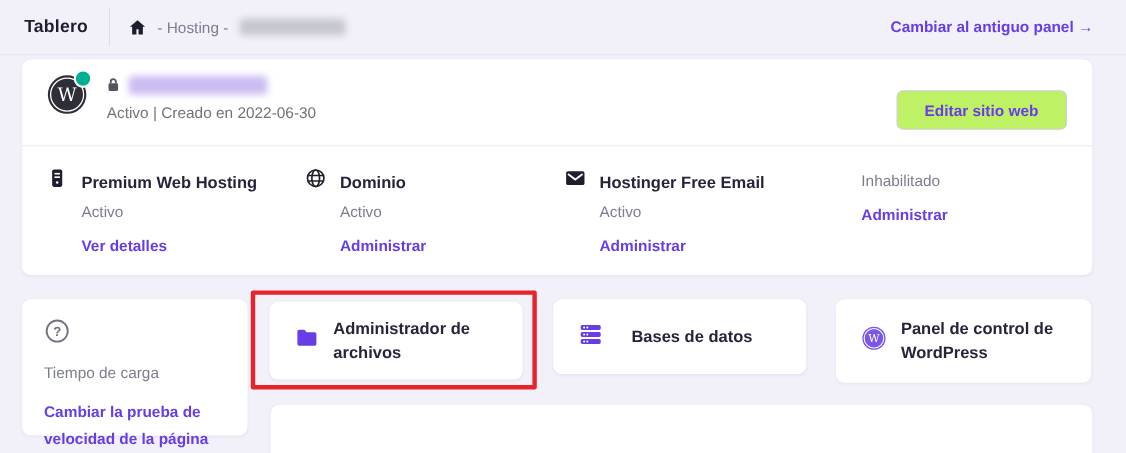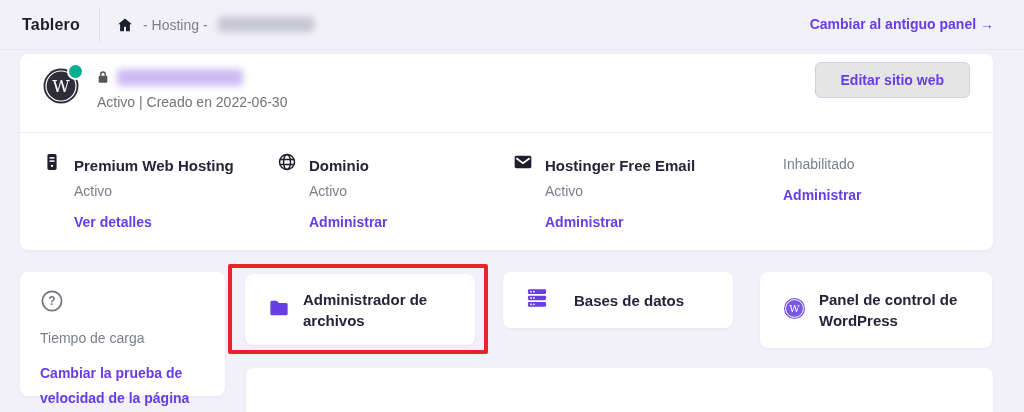--- a/index.html
+++ b/index.html
@@ -28,22 +28,22 @@
 
   
   .main-panel{left:20px;top:54px;width:973px;height:196px;}
   .site-row{position:relative;height:78px;}
   .wp-avatar{position:absolute;left:22px;top:13px;width:38px;height:38px;}
   .status-dot{position:absolute;left:47px;top:9px;width:13px;height:13px;border-radius:50%;
     background:#00b090;border:2px solid #fff;}
   .lock{position:absolute;left:75px;top:15px;}
   .blur-domain{position:absolute;left:97px;top:15px;width:126px;height:17px;background:#cbbcf2;}
   .site-status{position:absolute;left:77px;top:40px;font-size:14px;color:#737373;}
-  .edit-btn{position:absolute;right:23px;top:8px;height:36px;padding:0 25px;
-    background:#e5e5e5;border:1px solid #cfcde0;border-radius:6px;
+  .edit-btn{position:absolute;right:23px;top:28px;height:36px;padding:0 25px;
+    background:#bef264;border:1px solid #cfcde0;border-radius:6px;
     color:#673de6;font-weight:700;font-size:14px;font-family:inherit;cursor:pointer;}
 
   .svc-row{position:absolute;left:0;right:0;top:78px;bottom:0;border-top:1px solid #eceaf4;}
   .svc{position:absolute;top:17px;}
   .svc-head{display:flex;align-items:flex-end;gap:12px;}
   .svc-head svg{flex:0 0 auto;margin-top:1px;}
   .svc-title{font-size:15px;font-weight:700;color:#25243a;line-height:22px;}
   .svc-status{margin:6px 0 0 32px;font-size:14px;color:#7b7e8f;line-height:17px;}
   .svc-link{margin:14px 0 0 32px;font-size:14px;font-weight:700;color:#673de6;cursor:pointer;}
   .svc1{left:22px;width:220px;}
@@ -58,21 +58,21 @@
   .load-link{margin-top:15px;font-size:14px;font-weight:700;color:#673de6;line-height:1.75;cursor:pointer;max-width:168px;}
 
   .highlight-box{position:absolute;left:228px;top:264px;width:260px;height:90px;
     border:4px solid #e8232a;border-radius:2px;box-sizing:border-box;pointer-events:none;}
 
   .shortcut{display:flex;align-items:center;gap:13px;box-sizing:border-box;cursor:pointer;}
   .shortcut svg{flex:0 0 auto;}
   .shortcut-label{font-size:15px;font-weight:700;color:#25243a;line-height:21px;}
   .card-file{left:245px;top:274px;width:230px;height:71px;padding-left:23px;}
   .card-file .shortcut-label{max-width:150px;}
-  .card-db{left:503px;top:272px;width:230px;height:56px;padding-left:23px;gap:26px;}
+  .card-db{left:503px;top:272px;width:230px;height:68px;padding-left:23px;gap:26px;}
   .card-wp{left:760px;top:272px;width:232px;height:76px;padding-left:23px;}
   .card-wp .shortcut-label{max-width:160px;}
 
   .card-empty{left:246px;top:368px;width:747px;height:60px;}
 </style>
 </head>
 <body>
 
 <div class="topbar">
   <div class="page-title">Tablero</div>

